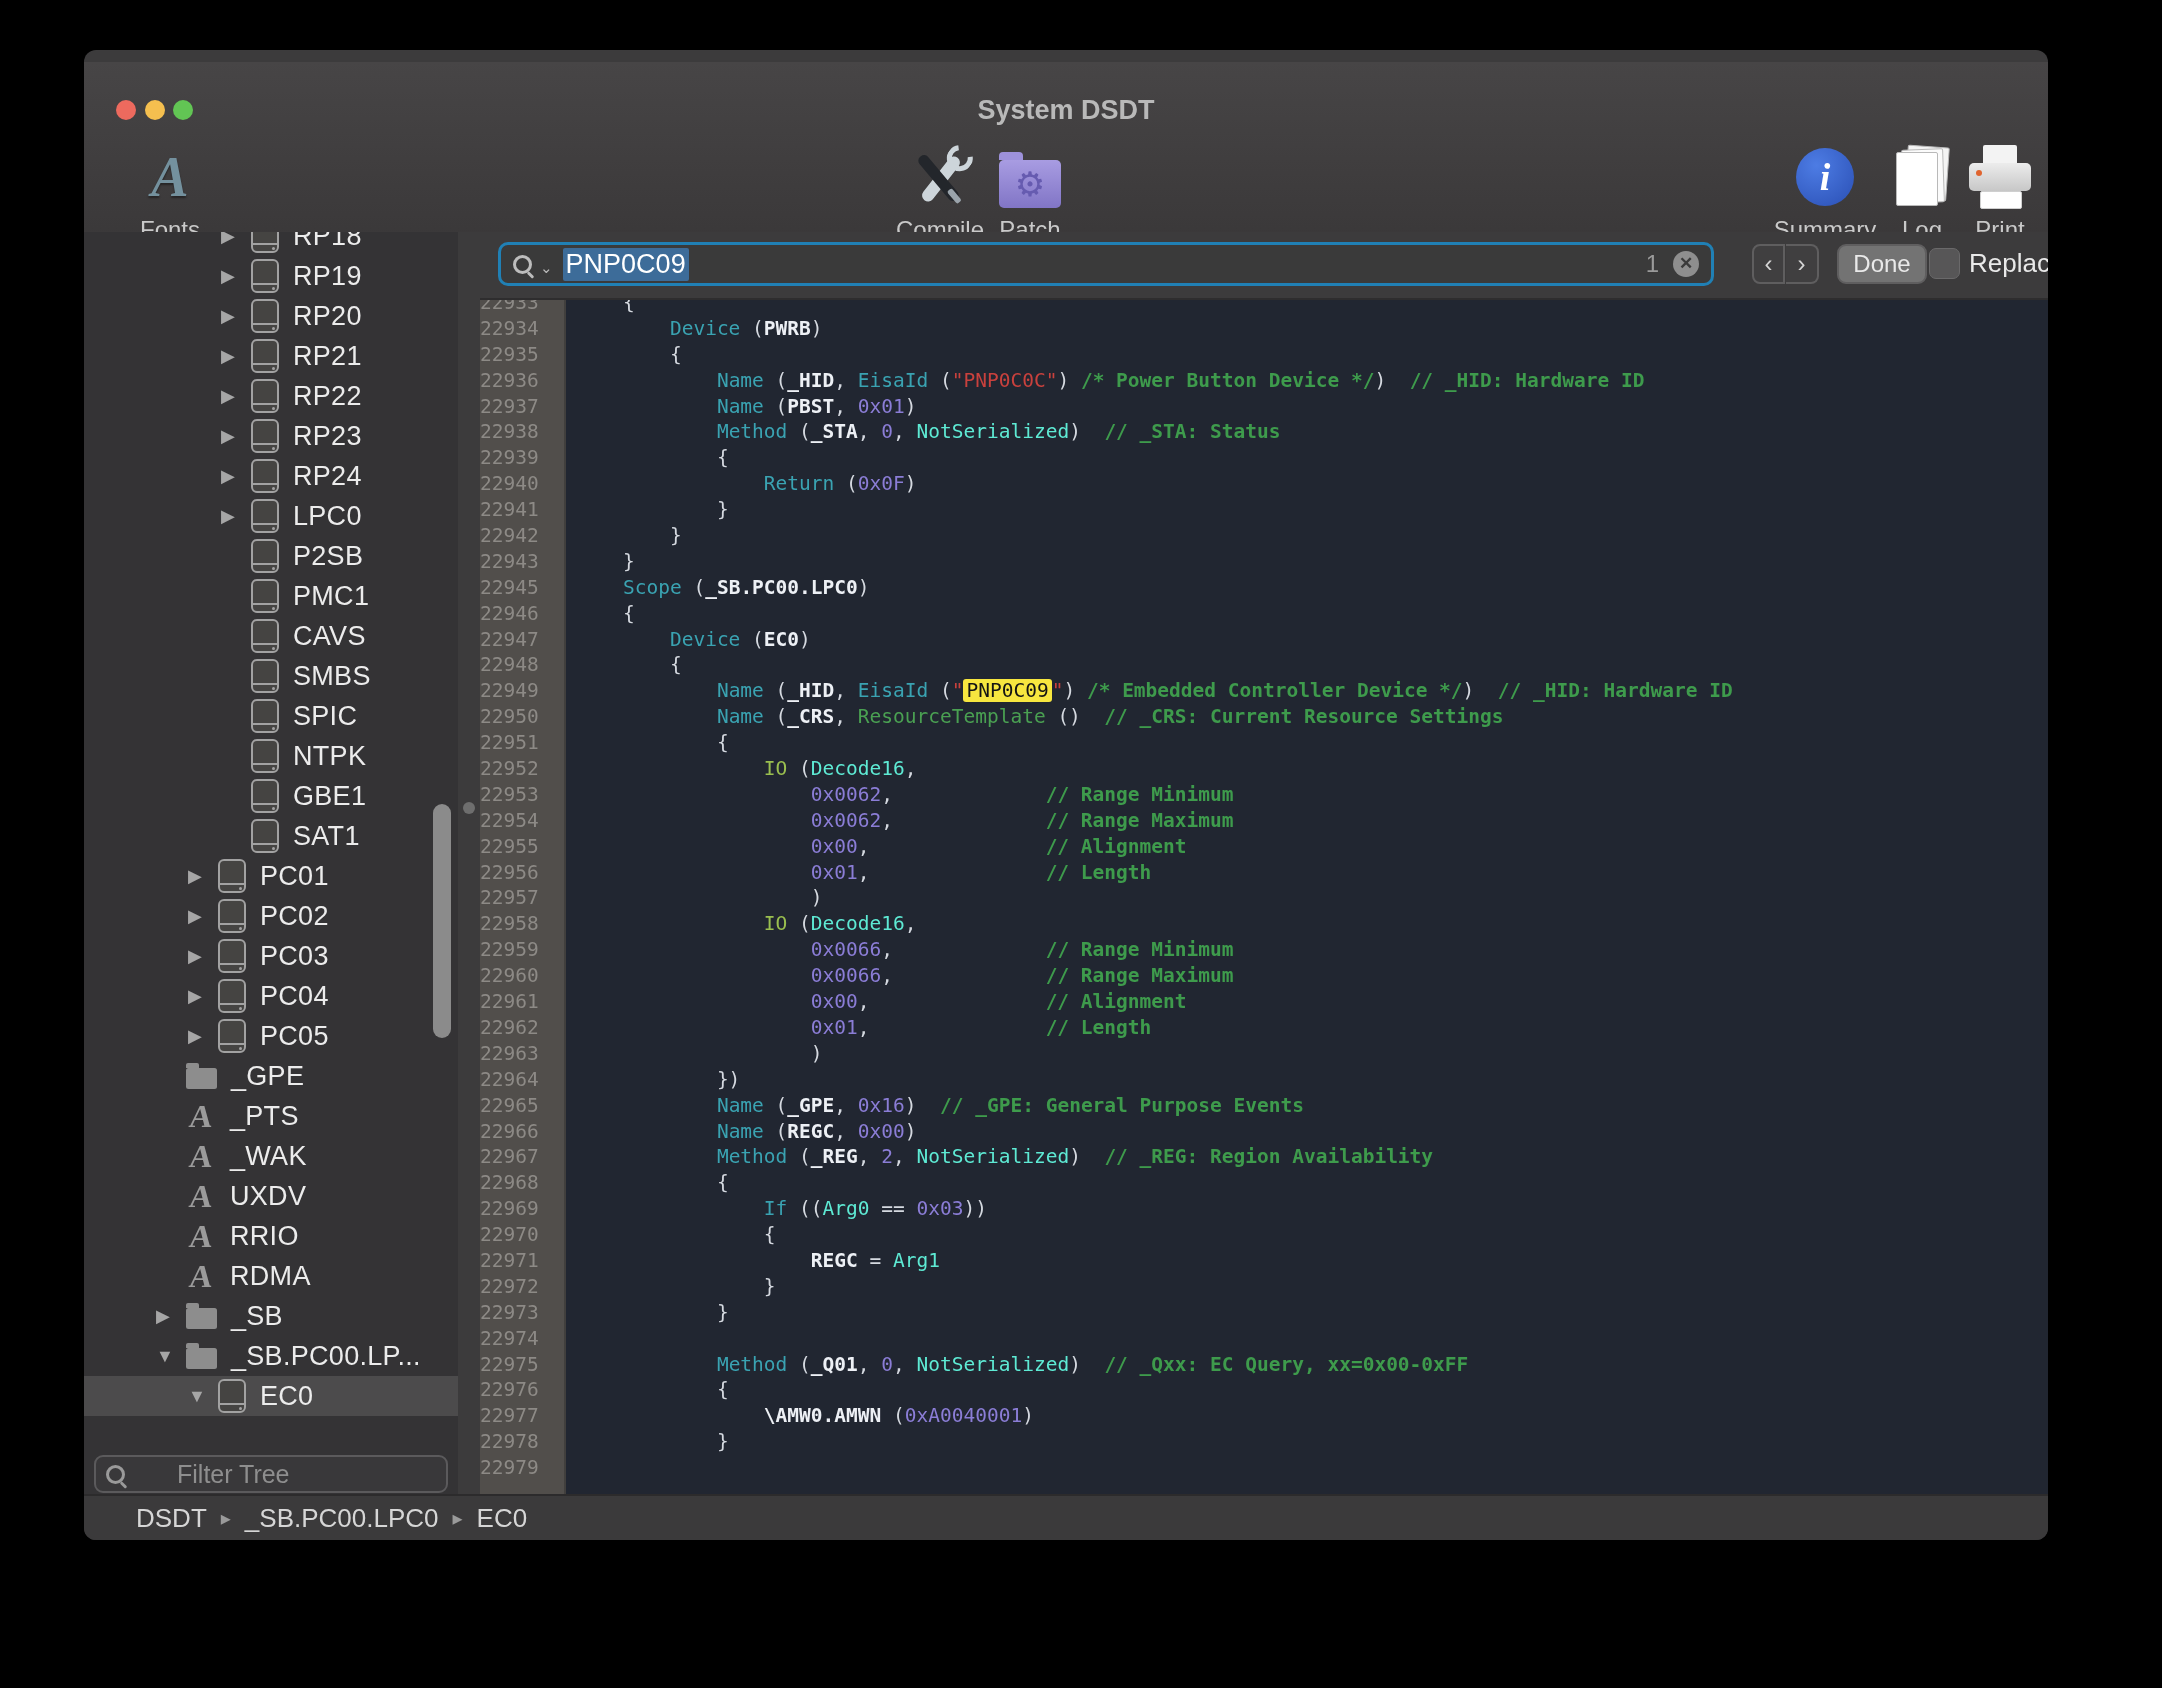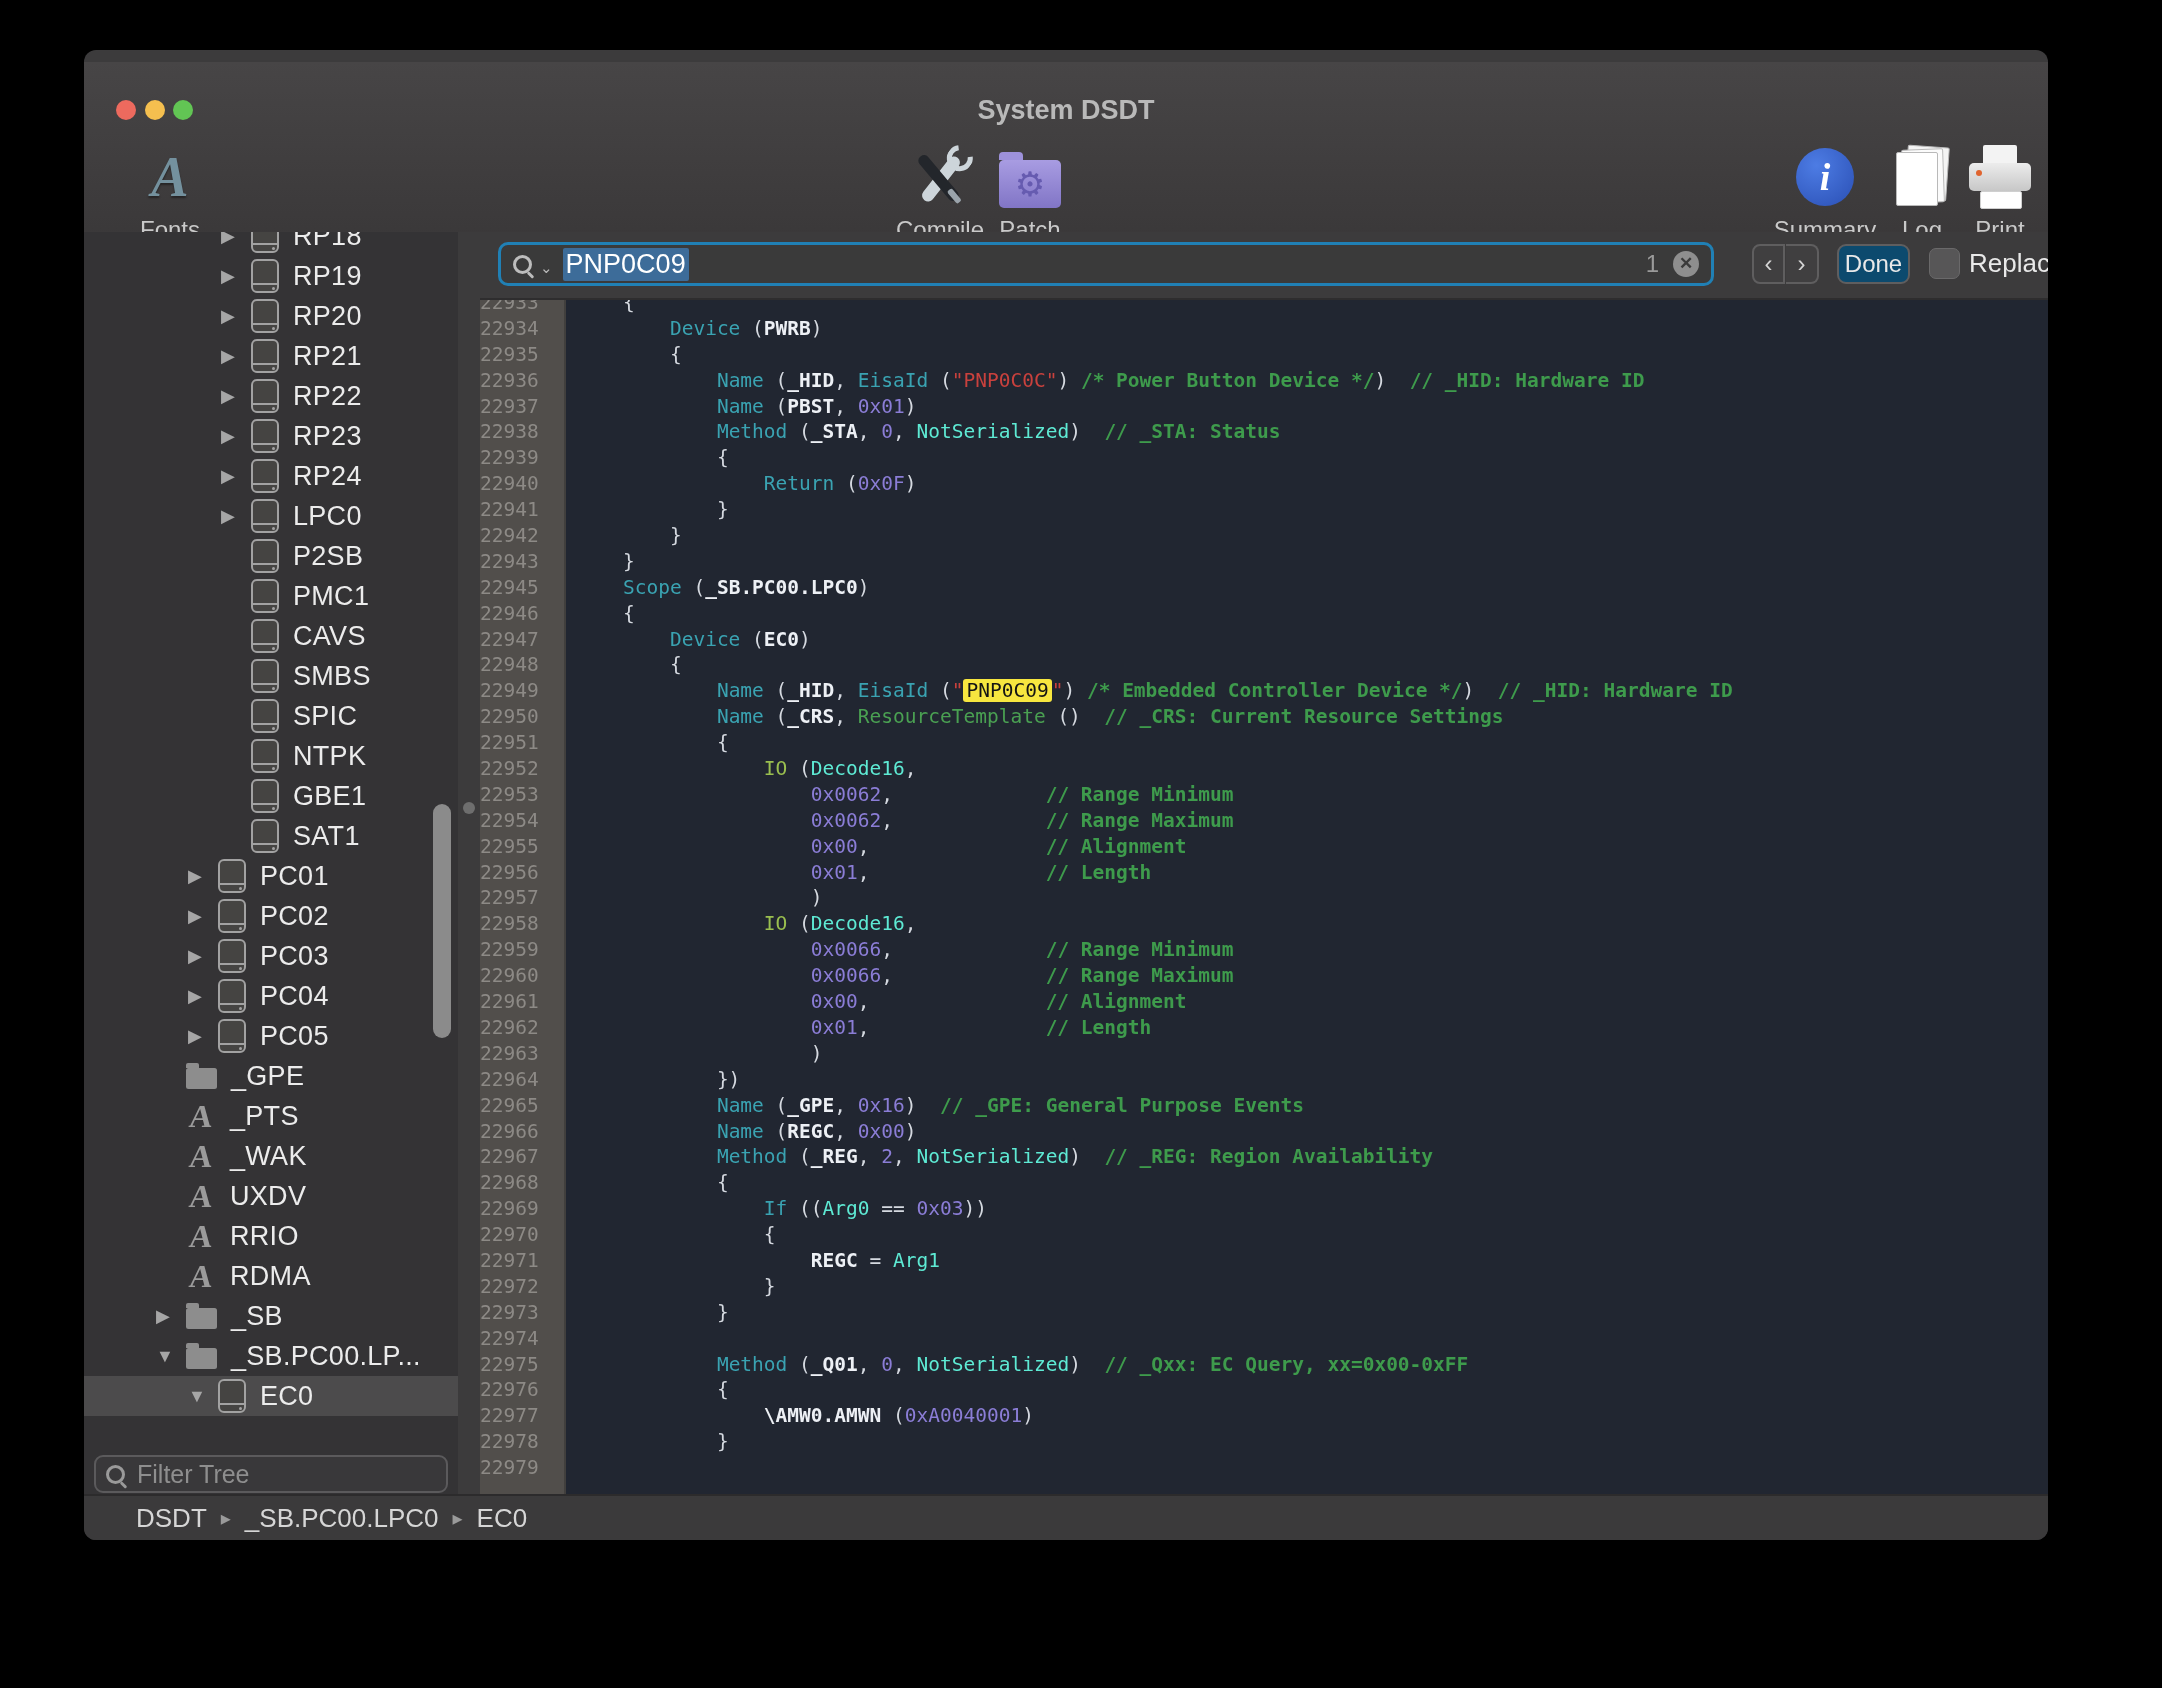--- a/index.html
+++ b/index.html
@@ -71,21 +71,21 @@
   .ticon.device{width:24px;height:30px;border:2.5px solid #a2a2a2;border-radius:6px;background:#454442;position:relative;}
   .ticon.device i{position:absolute;left:0;right:0;bottom:6px;border-bottom:2.5px solid #a2a2a2;display:block;}
   .ticon.device::after{content:'';position:absolute;right:2px;bottom:1.5px;width:3px;height:3px;background:#a2a2a2;border-radius:50%;}
   .ticon.folder{width:31px;height:21px;background:#8d8d8d;border-radius:2.5px;position:relative;margin-top:5px;}
   .ticon.folder::before{content:'';position:absolute;top:-5px;left:0;width:13px;height:5px;background:#8d8d8d;border-radius:2px 2px 0 0;}
   .ticon.method{width:30px;text-align:center;font-family:"Liberation Serif",serif;
        font-weight:700;font-size:32px;line-height:32px;color:#9b9b9b;transform:skewX(-6deg);}
   .tlabel{font-size:27px;color:#ececec;font-weight:500;letter-spacing:.3px;white-space:nowrap;}
   .side-scrollbar{position:absolute;right:7px;top:572px;width:18px;height:234px;border-radius:9px;background:#8b8b8b;}
   .filter-wrap{position:absolute;left:10px;right:10px;bottom:3px;height:38px;background:#39383a;
-       border:2px solid #5b5a5c;border-radius:9px;display:flex;align-items:center;padding:0 10px;box-sizing:border-box;}
+       border:2px solid #5b5a5c;border-radius:9px;display:flex;align-items:center;padding:0 10px;box-sizing:border-box;gap:40px;}
   .filter-wrap input{flex:1;background:transparent;border:none;outline:none;color:#ddd;
        font-size:25px;font-family:"Liberation Sans",sans-serif;}
   .filter-wrap input::placeholder{color:#8e8e8e;}
   .mag{width:13px;height:13px;border:3px solid #9a9a9a;border-radius:50%;position:relative;flex:none;margin-right:10px;}
   .mag::after{content:'';position:absolute;left:13px;top:13px;width:3px;height:8px;background:#9a9a9a;
        border-radius:2px;transform:rotate(-45deg);}
   .divider{width:22px;background:#3c3b3c;position:relative;flex:none;}
   .divider .dot{position:absolute;left:5px;top:570px;width:12px;height:12px;border-radius:50%;background:#6e6e6e;}
   .rightpanel{flex:1;display:flex;flex-direction:column;min-width:0;}
   
@@ -97,21 +97,21 @@
   .mag-chev{color:#bdbdbd;font-size:15px;margin:8px 10px 0 -2px;flex:none;}
   .search-value{font-size:27px;color:#fff;background:#3d6c99;padding:1px 3px;border-radius:2px;white-space:nowrap;}
   .search-spacer{flex:1;}
   .match-count{font-size:24px;color:#9a9a9a;margin-right:14px;}
   .clear-btn{width:26px;height:26px;border-radius:50%;background:#8e8e8e;color:#3a3a3a;
        font-size:17px;line-height:26px;text-align:center;flex:none;font-weight:700;}
   .navbtn{position:absolute;top:12px;width:33px;height:40px;box-sizing:border-box;background:#403f40;
        border:2px solid #5f5e5f;color:#d4d4d4;font-size:24px;text-align:center;line-height:36px;}
   .nav-prev{left:1272px;border-radius:8px 0 0 8px;}
   .nav-next{left:1306px;border-radius:0 8px 8px 0;border-left:none;}
-  .done-btn{position:absolute;left:1357px;top:12px;width:73px;height:40px;box-sizing:border-box;background:#0c4a6e;
+  .done-btn{position:absolute;left:1357px;top:12px;width:90px;height:40px;box-sizing:border-box;background:#737373;
        border:2px solid #5f5e5f;border-radius:9px;color:#e9e9e9;font-size:24px;text-align:center;line-height:36px;}
   .replace-check{position:absolute;left:1449px;top:16px;width:29px;height:29px;background:#575657;
        border:1px solid #6a696a;border-radius:7px;}
   .replace-label{position:absolute;left:1489px;top:16px;font-size:26px;color:#e9e9e9;}
   
   .editor{flex:1;position:relative;background:#212631;overflow:hidden;}
   .gutter-bg{position:absolute;left:0;top:0;bottom:0;width:84px;background:#514e4b;border-right:2px solid #413f3d;}
   .code-lines{position:relative;margin-top:-10px;}
   .line{height:25.9px;line-height:25.9px;white-space:pre;display:flex;
         font-family:"DejaVu Sans Mono",monospace;font-size:19.5px;}

